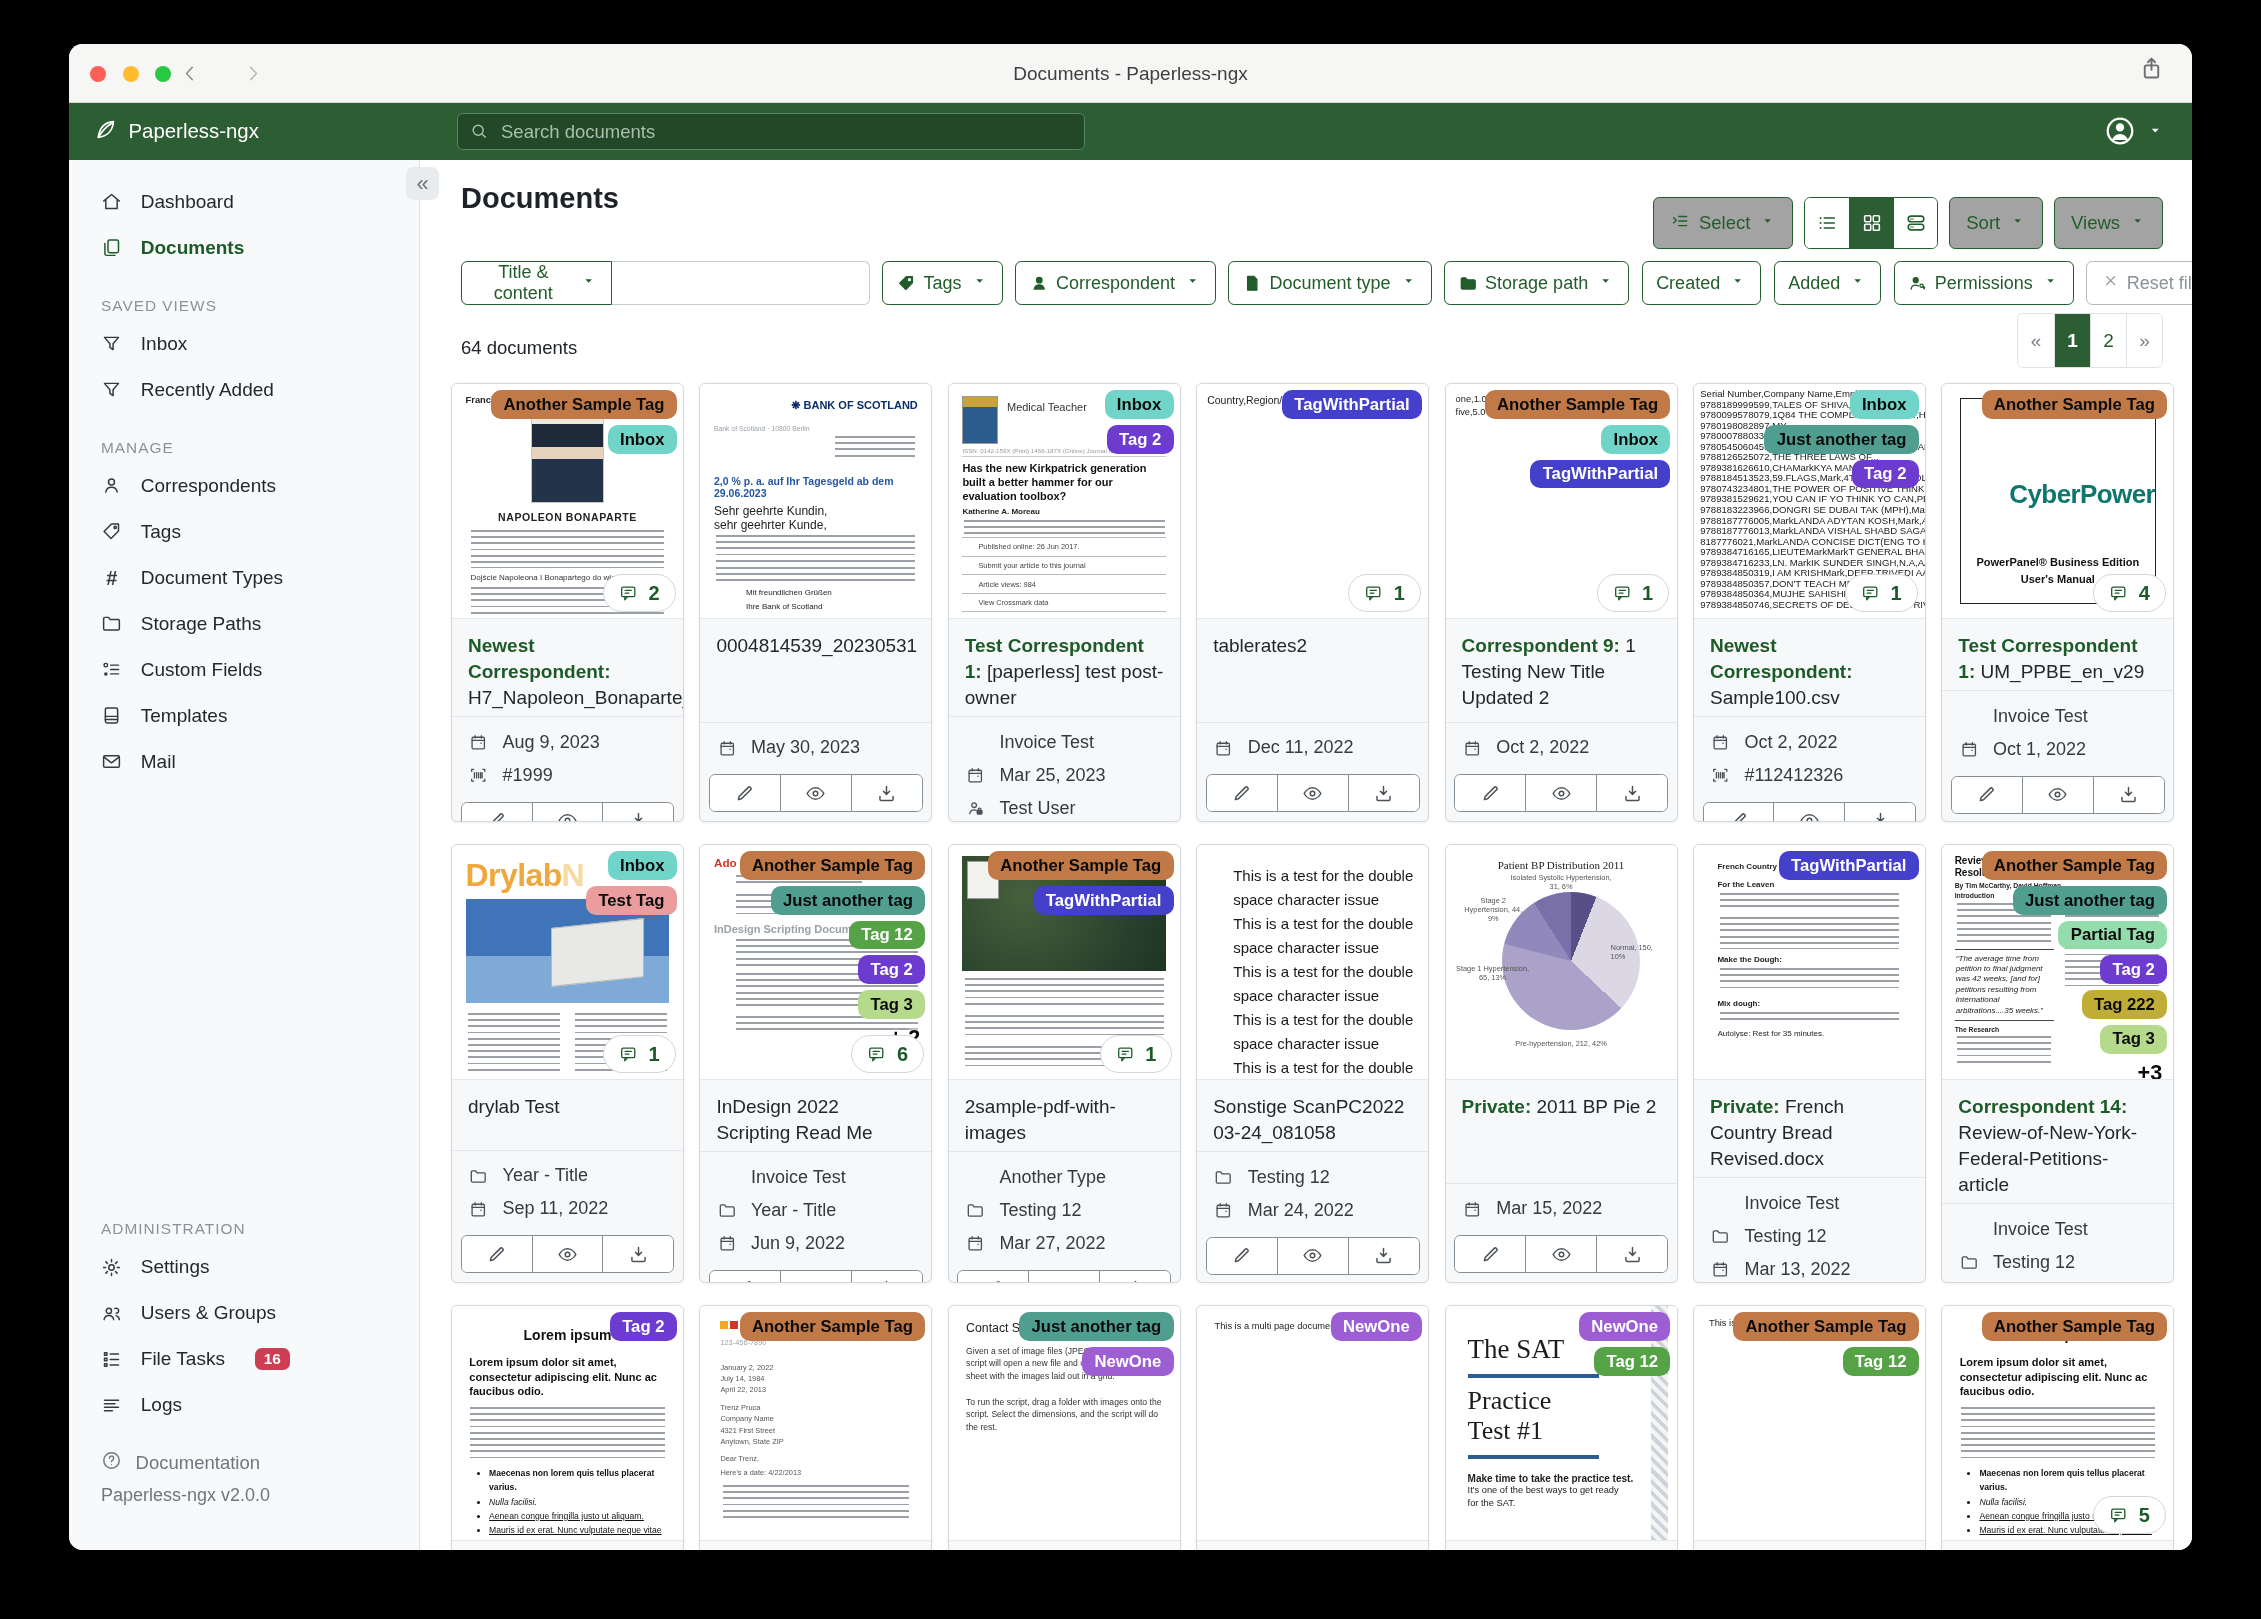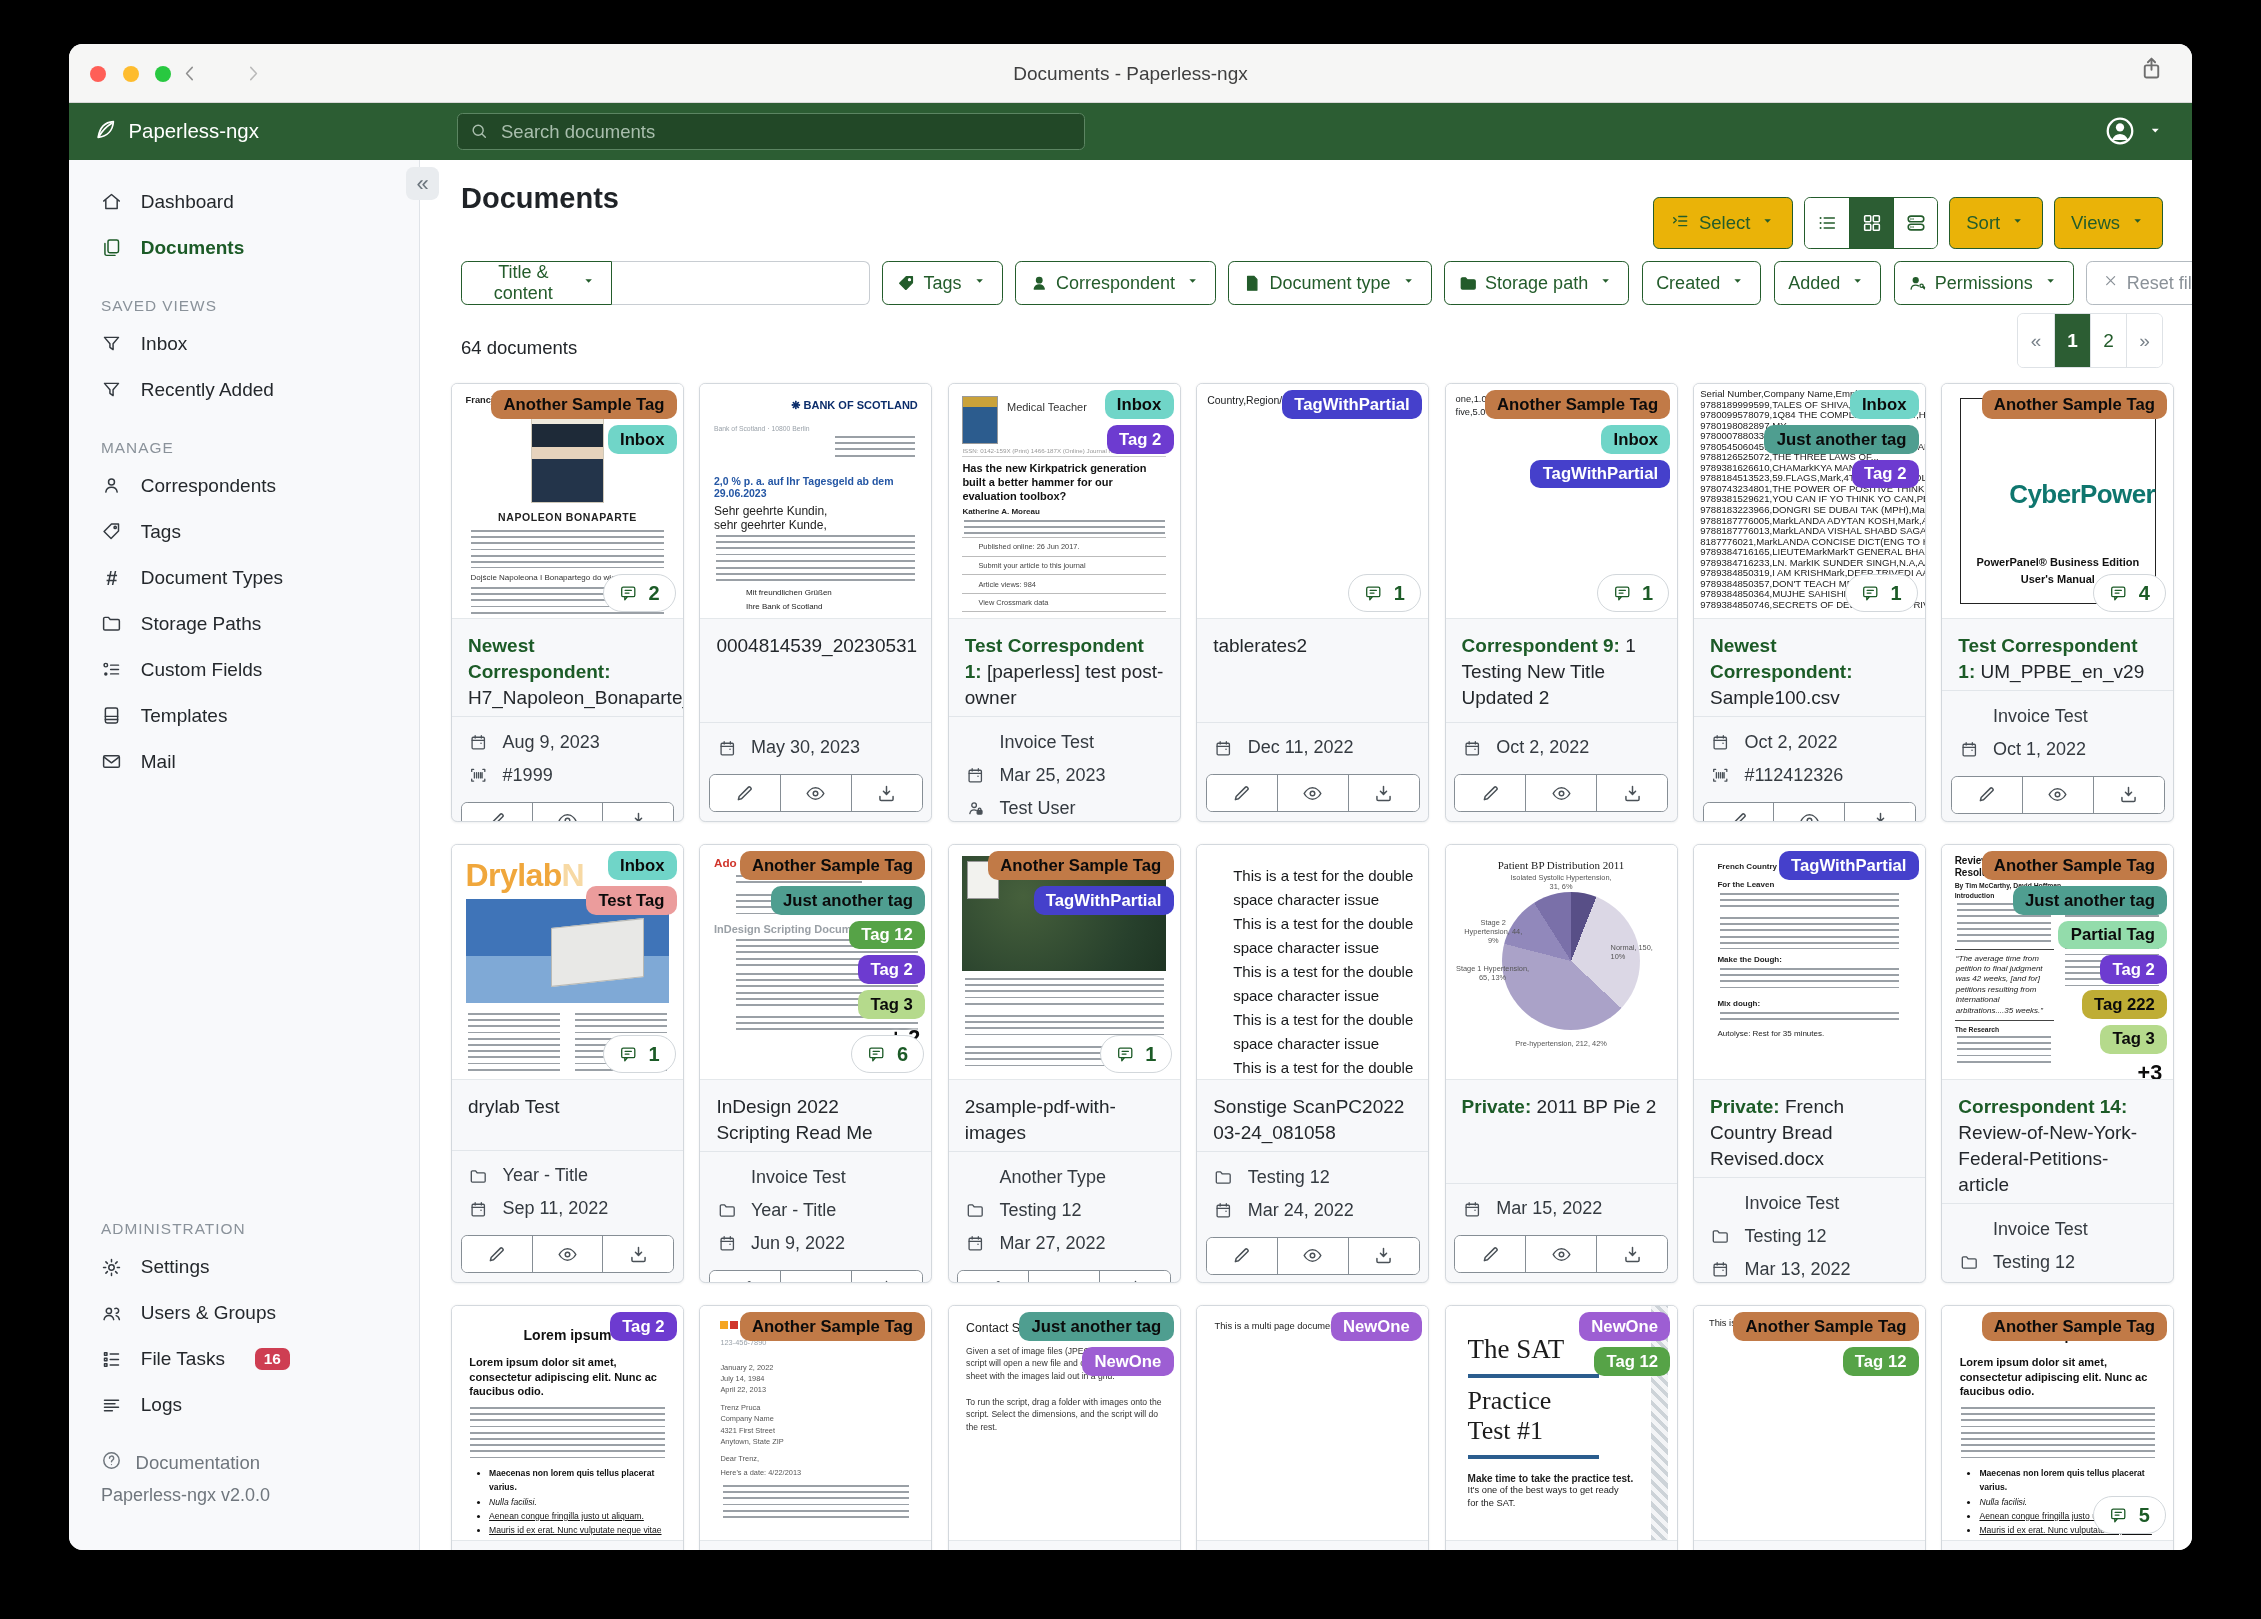--- a/index.html
+++ b/index.html
@@ -33,21 +33,21 @@
   .sfoot{padding-left:32px;margin-top:16px;color:#6f767d;}
   .sfoot .doc{display:flex;align-items:center;gap:13.6px;font-size:18.5px;height:37px;color:#6f767d;}
   .sfoot .ver{font-size:18px;margin-top:3.7px;color:#6f767d;}
   .hash-ic{font-size:20px;font-weight:700;color:#343a40;line-height:1;}
   
   .collapse-btn{position:absolute;left:337px;top:123px;width:33px;height:33px;border-radius:7.4px;background:#e9ecef;color:#6c757d;display:flex;align-items:center;justify-content:center;font-size:22px;z-index:20;}
   
   .main{position:absolute;left:351px;top:116px;right:0;bottom:0;background:#fff;overflow:hidden;}
   .page-title{position:absolute;left:41px;top:22px;font-size:29px;font-weight:700;color:#1f2327;margin:0;}
   .top-actions{position:absolute;top:37px;right:29px;display:flex;gap:11px;height:52px;}
-  .gbtn{display:flex;align-items:center;gap:8.6px;border:1.2px solid #235c2b;border-radius:6.2px;background:#eab308;color:#235c2b;font-size:18.5px;padding:0 16px;font-weight:400;}
+  .gbtn{display:flex;align-items:center;gap:8.6px;border:1.2px solid #235c2b;border-radius:6.2px;background:#a3a3a3;color:#235c2b;font-size:18.5px;padding:0 16px;font-weight:400;}
   .toggle-group{display:flex;border:1.2px solid #235c2b;border-radius:6.2px;overflow:hidden;}
   .tseg{width:44px;display:flex;align-items:center;justify-content:center;color:#235c2b;background:#fff;}
   .tseg.active{background:#2c5d33;color:#fff;}
   .tseg+.tseg{border-left:1.2px solid #235c2b;}
   
   .filter-row{position:absolute;left:41px;right:29px;top:101px;height:44px;display:flex;gap:12.3px;align-items:stretch;}
   .field-group{display:flex;}
   .field-btn{display:flex;align-items:center;gap:8.6px;border:1.2px solid #235c2b;border-radius:6.2px 0 0 6.2px;color:#235c2b;font-size:18px;padding:0 13.6px;background:#fff;}
   .field-input{width:295px;border:0.6px solid #c8cdd2;border-left:none;border-radius:0 6.2px 6.2px 0;font-size:18px;padding:0 12.3px;outline:none;color:#212529;font-family:"Liberation Sans",sans-serif;}
   .fbtn{display:flex;align-items:center;gap:8px;border:1.2px solid #235c2b;border-radius:6.2px;background:#fff;color:#235c2b;font-size:18px;padding:0 13.6px;white-space:nowrap;}
@@ -1129,21 +1129,21 @@
             </span>
           </div>
         </article>
         <article class="card">
           <a class="thumb">
             <div class="th" style="padding:10px">
               <div style="text-align:center;font-size:11px;font-family:'Liberation Serif',serif;margin-top:3.7px">Patient BP Distribution 2011</div>
               <div class="pie-wrap">
                 <div class="pie"></div>
                 <div class="pie-lbl" style="top:2.5px;left:50%;transform:translateX(-50%);text-align:center;width:105px">Isolated Systolic Hypertension, 31, 6%</div>
-                <div class="pie-lbl" style="top:47px;left:3.7px;width:68px;text-align:center">Stage 2 Hypertension, 44, 9%</div>
+                <div class="pie-lbl" style="top:25px;left:3.7px;width:68px;text-align:center">Stage 2 Hypertension, 44, 9%</div>
                 <div class="pie-lbl" style="top:93px;left:0;width:74px;text-align:center">Stage 1 Hypertension, 65, 13%</div>
                 <div class="pie-lbl" style="bottom:1.2px;left:50%;transform:translateX(-50%);white-space:nowrap">Pre-hypertension, 212, 42%</div>
                 <div class="pie-lbl" style="top:72px;right:0;width:56px">Normal, 150, 10%</div>
               </div>
             </div>
             <span class="tagstack"></span>
           </a>
           <div class="card-title"><span class="title-prefix">Private:</span> <span>2011 BP Pie 2</span></div>
           <div class="meta">
             <div class="meta-row">

